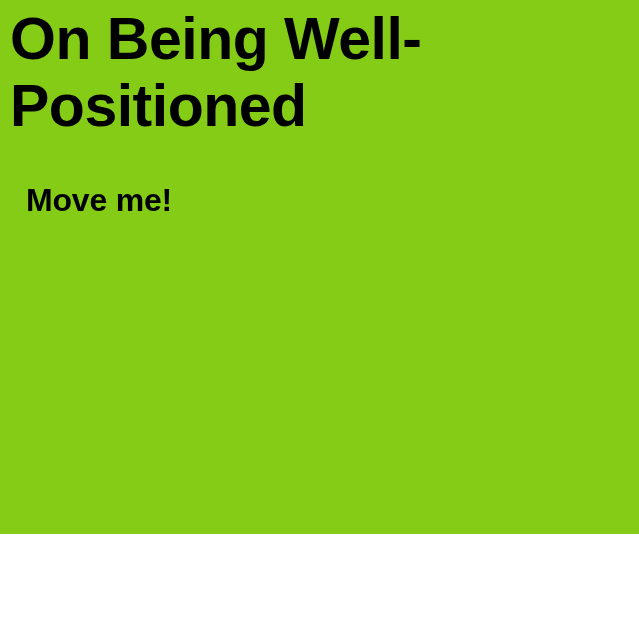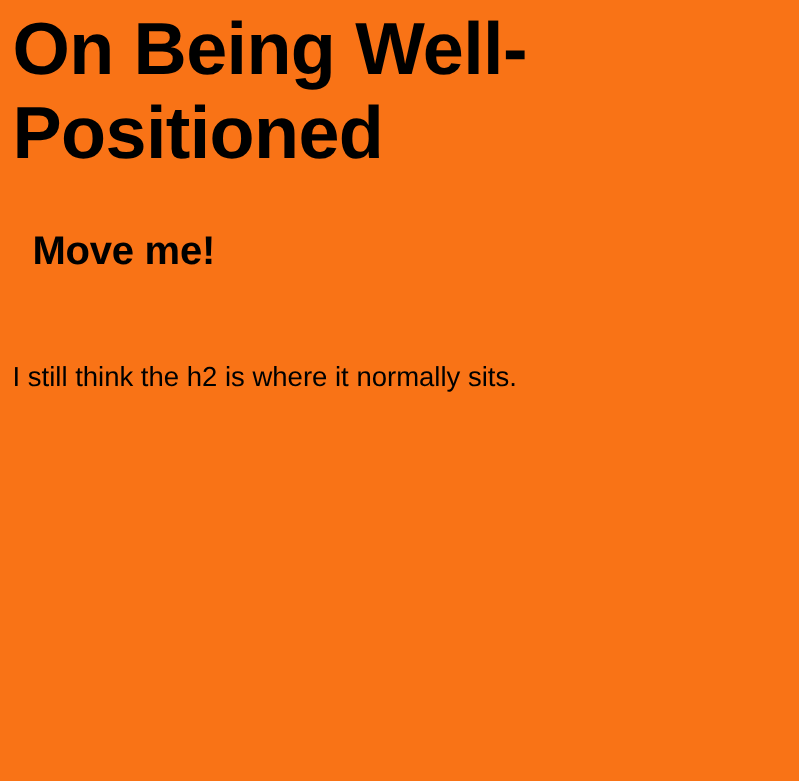--- a/index.html
+++ b/index.html
@@ -14,23 +14,23 @@
     background: #ffffff;
     font-family: "Liberation Sans", "DejaVu Sans", sans-serif;
     color: #000000;
     overflow: hidden;
     -webkit-font-smoothing: antialiased;
   }
 
   .page {
     box-sizing: border-box;
     width: 639px;
-    height: 625px;
+    height: 534px;
     padding: 0 10px;
-    background: #f97316;
+    background: #84cc16;
   }
 
   
   .doc-title {
     margin: 0;
     padding-top: 6px;
     max-width: 420px;
     font-size: 59px;
     font-weight: 700;
     line-height: 1.13;
@@ -59,15 +59,14 @@
 </style>
 </head>
 <body>
 
 <div class="page">
 
   <h1 class="doc-title">On Being Well-Positioned</h1>
 
   <h2 class="section-title">Move me!</h2>
 
-  <p class="body-copy">I still think the h2 is where it normally sits.</p>
 
 </div>
 
 </body></html>

